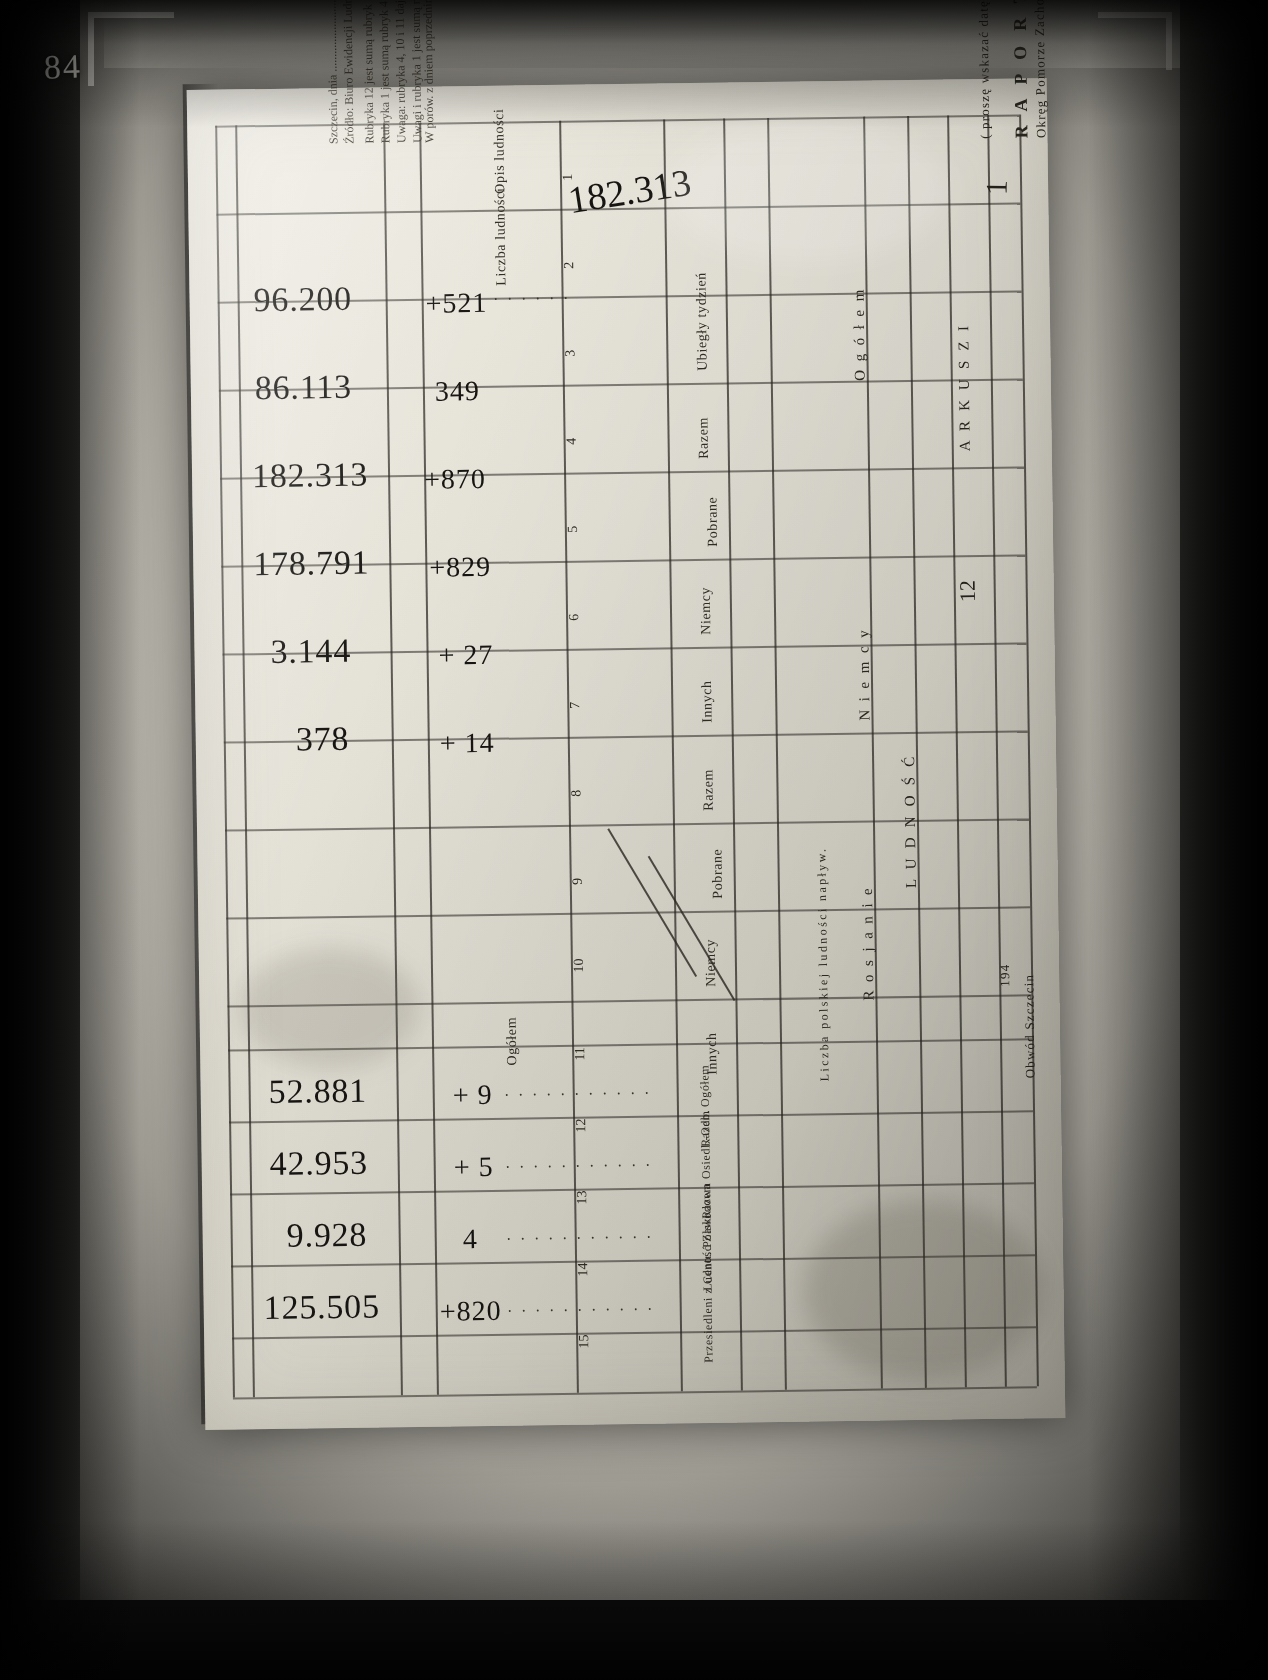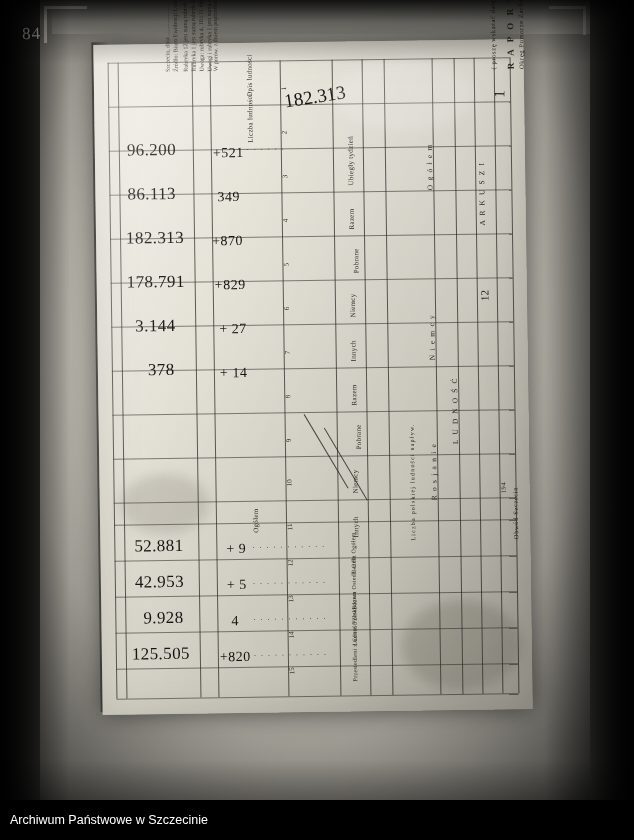--- a/index.html
+++ b/index.html
@@ -237,16 +237,13 @@
     <div class="diag" style="left:206px;top:372px;width:86px;transform:rotate(60deg);"></div>
     <div class="diag" style="left:226px;top:386px;width:84px;transform:rotate(60deg);"></div>
 
     <div class="smudge" style="left:20px;top:430px;width:90px;height:60px;background:rgba(90,85,70,.18);"></div>
     <div class="smudge" style="left:300px;top:560px;width:120px;height:90px;background:rgba(80,76,62,.22);"></div>
     <div class="smudge" style="left:240px;top:20px;width:140px;height:70px;background:rgba(255,255,255,.18);"></div>
   </div>
 
   <div class="vign"></div>
 
-  <div class="caption">
-    <span>Archiwum Państwowe w Szczecinie</span>
-  </div>
 </div>
 
 </body></html>

